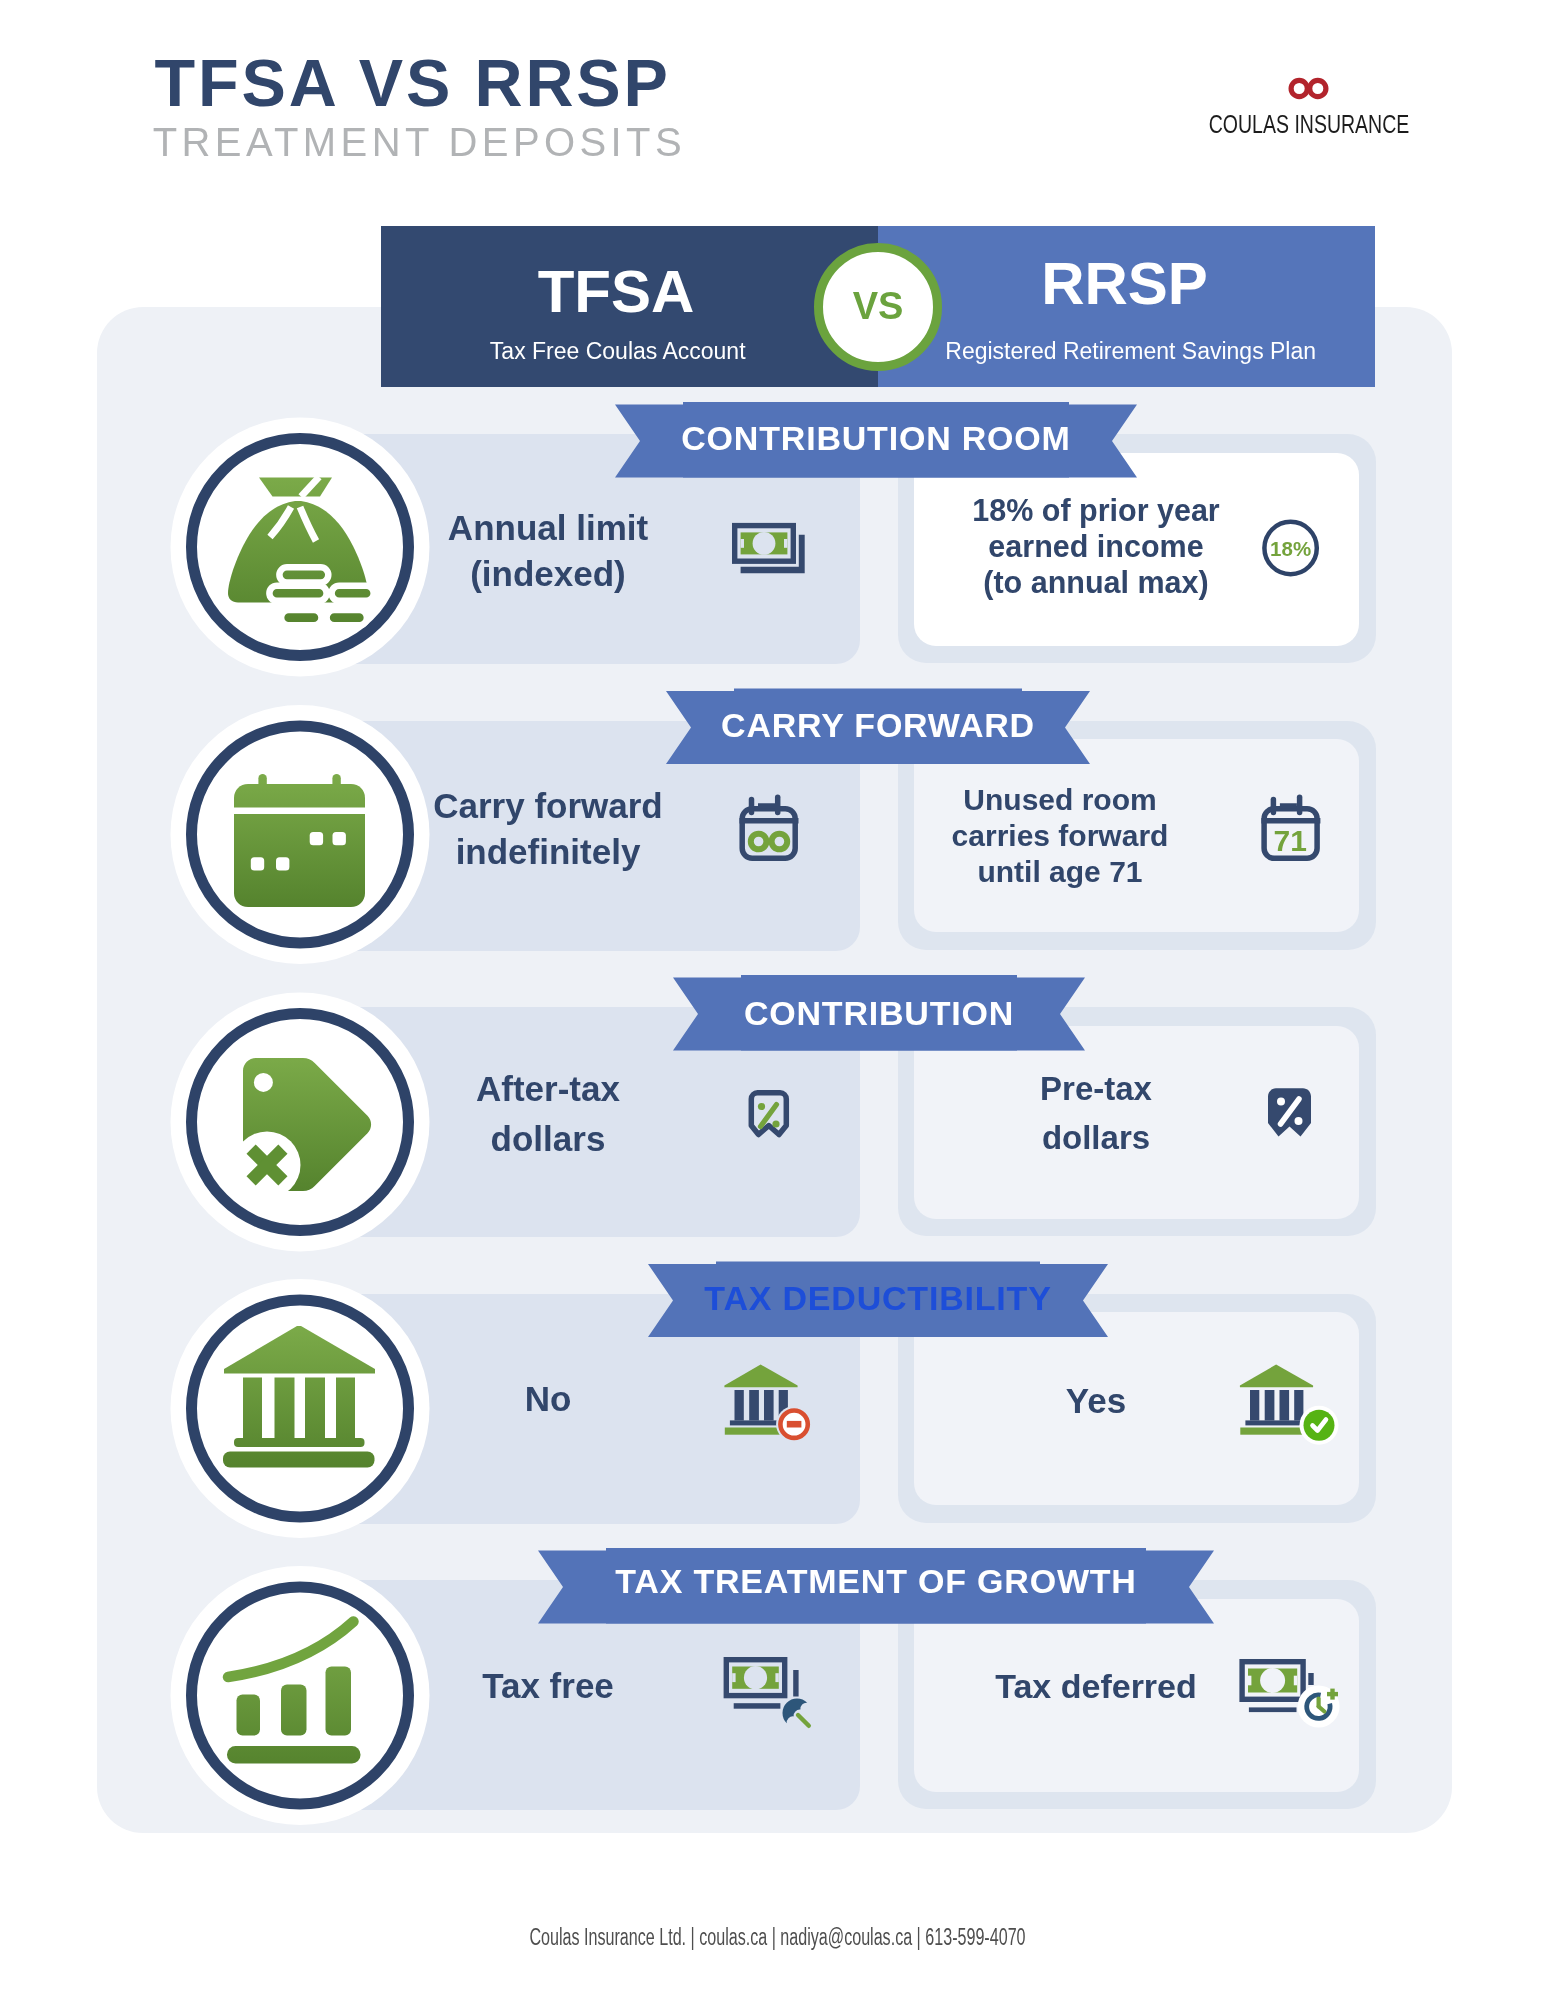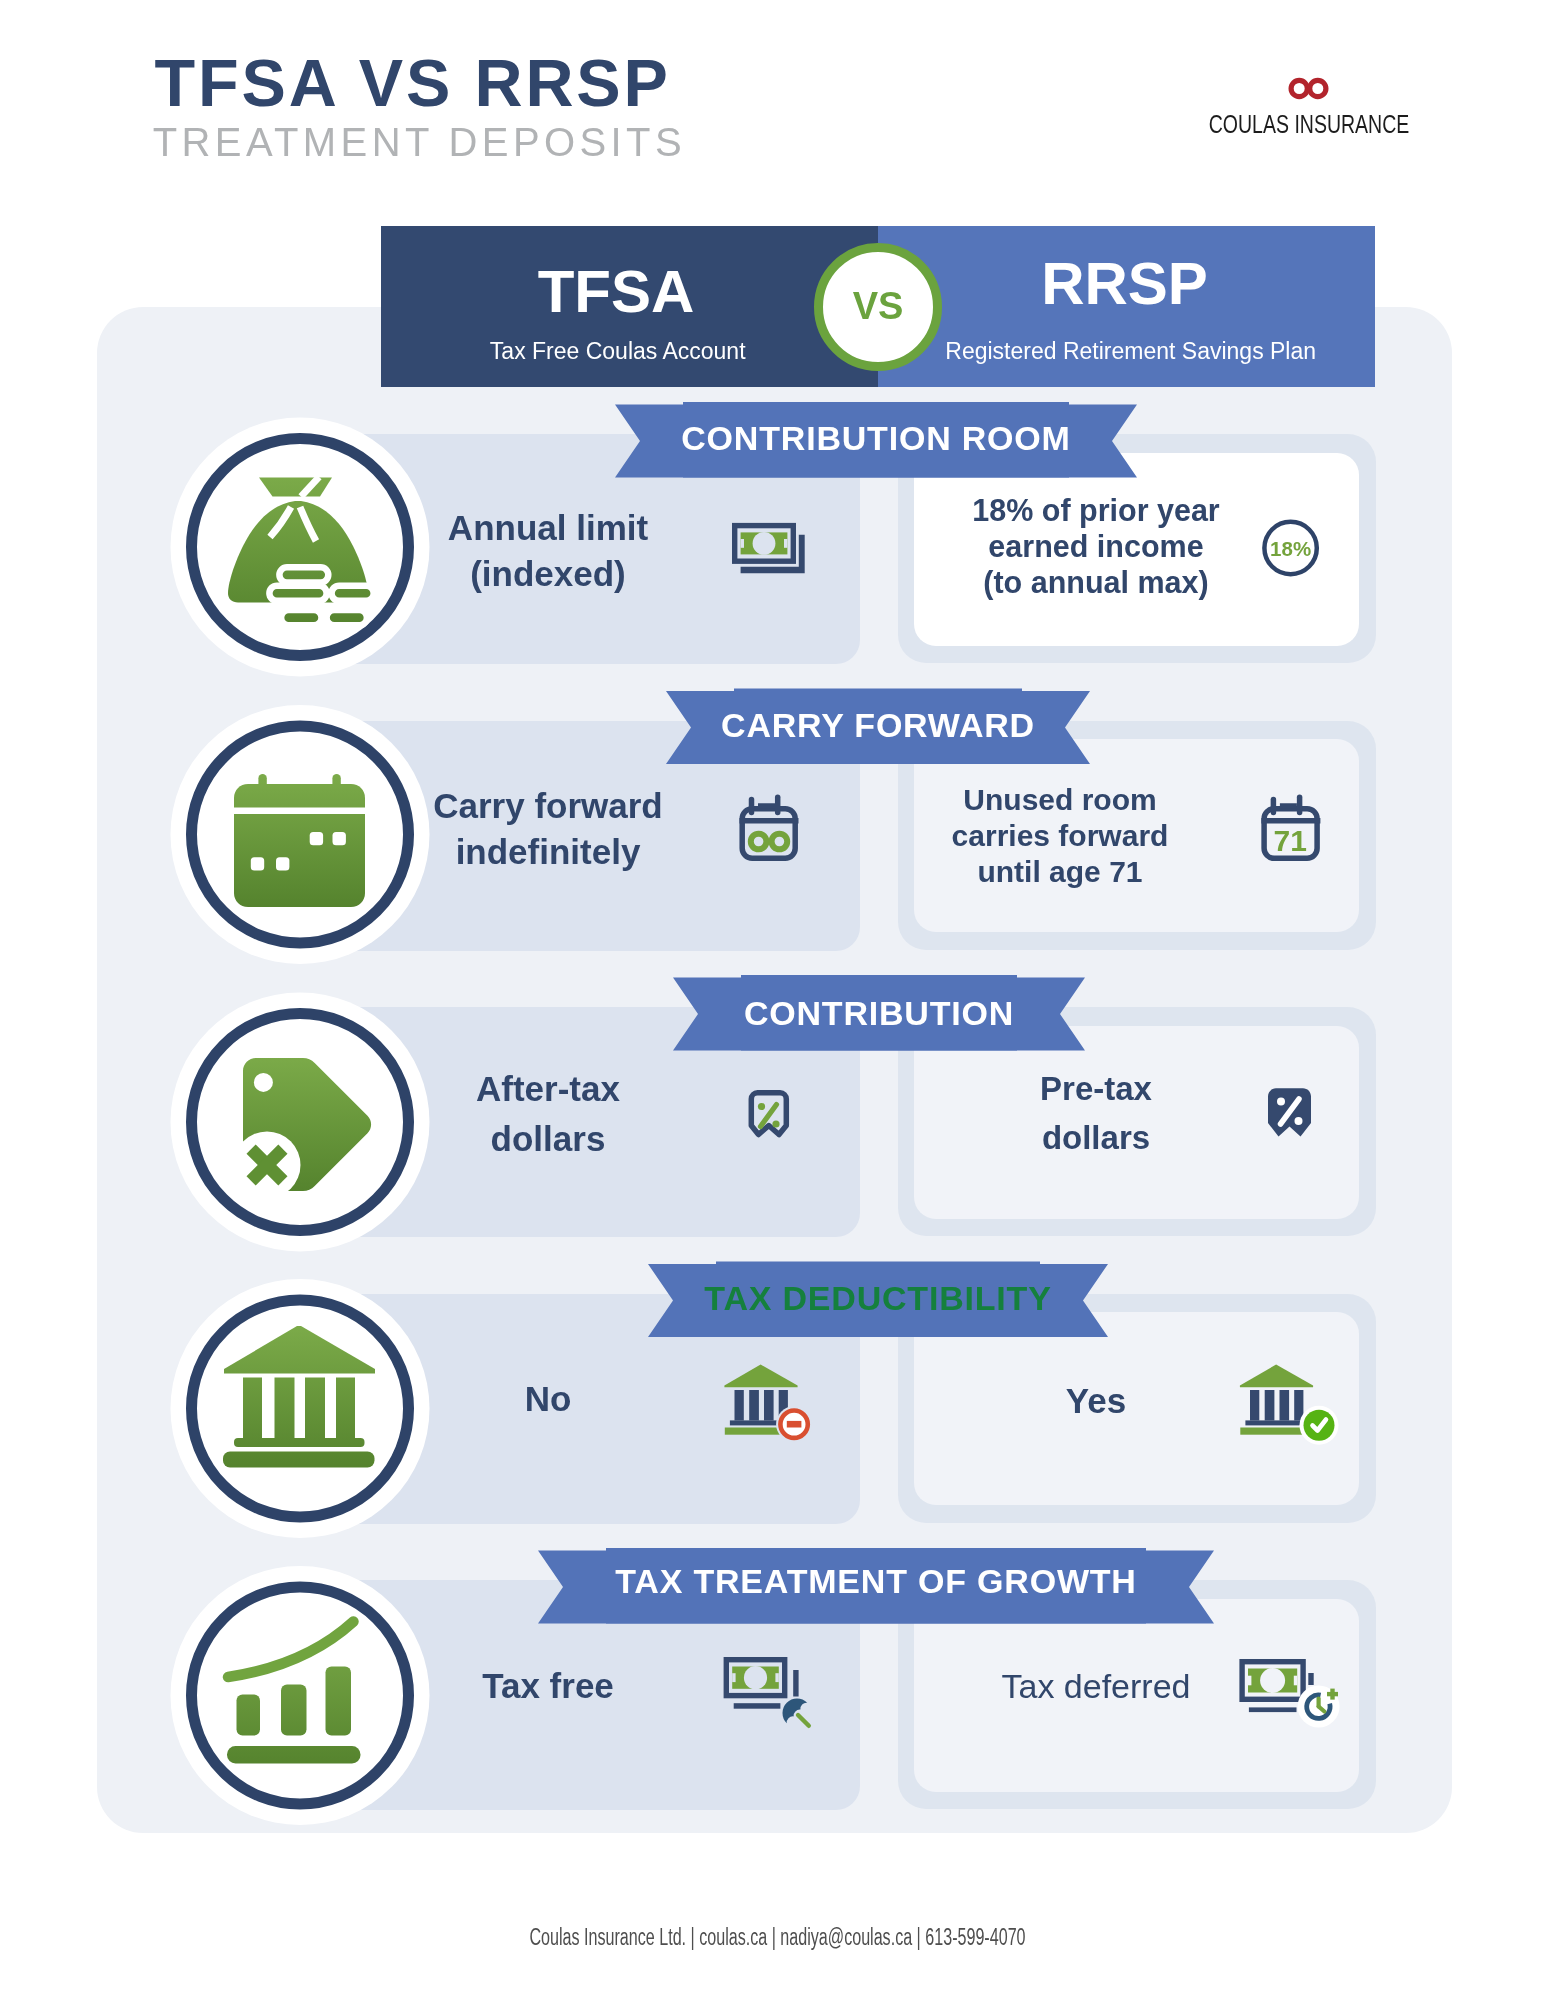--- a/index.html
+++ b/index.html
@@ -45,32 +45,32 @@
     <polygon points="673,977.5 1085,977.5 1060,1014.0 1085,1050.5 673,1050.5 698,1014.0" fill="#5373b8"></polygon>
     <rect x="741" y="975.0" width="276" height="75.5" fill="#5373b8"></rect>
     <polygon points="648,1264.0 1108,1264.0 1083,1300.5 1108,1337.0 648,1337.0 673,1300.5" fill="#5373b8"></polygon>
     <rect x="716" y="1261.5" width="324" height="75.5" fill="#5373b8"></rect>
     <polygon points="538,1550.5 1214,1550.5 1189,1587.0 1214,1623.5 538,1623.5 563,1587.0" fill="#5373b8"></polygon>
     <rect x="606" y="1548.0" width="540" height="75.5" fill="#5373b8"></rect>
   </svg>
 <div class="abs" style="left:526.0px;top:402.0px;width:700px;height:75.5px;display:flex;align-items:center;justify-content:center;padding-bottom:3px;box-sizing:border-box;font-size:34px;line-height:38px;font-weight:700;color:#ffffff;letter-spacing:0.8px;">CONTRIBUTION ROOM</div>
 <div class="abs" style="left:528.0px;top:688.5px;width:700px;height:75.5px;display:flex;align-items:center;justify-content:center;padding-bottom:3px;box-sizing:border-box;font-size:34px;line-height:38px;font-weight:700;color:#ffffff;letter-spacing:0.8px;">CARRY FORWARD</div>
 <div class="abs" style="left:529.0px;top:975.0px;width:700px;height:75.5px;display:flex;align-items:center;justify-content:center;padding-bottom:0;box-sizing:border-box;font-size:34px;line-height:38px;font-weight:700;color:#ffffff;letter-spacing:0.8px;">CONTRIBUTION</div>
-<div class="abs" style="left:528.0px;top:1261.5px;width:700px;height:75.5px;display:flex;align-items:center;justify-content:center;padding-bottom:3px;box-sizing:border-box;font-size:34px;line-height:38px;font-weight:700;color:#15803d;letter-spacing:0.8px;">TAX DEDUCTIBILITY</div>
+<div class="abs" style="left:528.0px;top:1261.5px;width:700px;height:75.5px;display:flex;align-items:center;justify-content:center;padding-bottom:3px;box-sizing:border-box;font-size:34px;line-height:38px;font-weight:700;color:#1d4ed8;letter-spacing:0.8px;">TAX DEDUCTIBILITY</div>
 <div class="abs" style="left:526.0px;top:1548.0px;width:700px;height:69px;display:flex;align-items:center;justify-content:center;padding-bottom:3px;box-sizing:border-box;font-size:34px;line-height:38px;font-weight:700;color:#ffffff;letter-spacing:0.8px;">TAX TREATMENT OF GROWTH</div>
 <div style="position:absolute;left:198.0px;top:505.3px;width:700px;text-align:center;font-size:35px;line-height:45.5px;font-weight:700;color:#31466b;">Annual limit<br>(indexed)</div>
 <div style="position:absolute;left:746.0px;top:493.4px;width:700px;text-align:center;font-size:30.5px;line-height:35.7px;font-weight:700;color:#31466b;">18% of prior year<br>earned income<br>(to annual max)</div>
 <div style="position:absolute;left:198.0px;top:783.3px;width:700px;text-align:center;font-size:35px;line-height:45.9px;font-weight:700;color:#31466b;">Carry forward<br>indefinitely</div>
 <div style="position:absolute;left:710px;top:782.0px;width:700px;text-align:center;font-size:30px;line-height:36.2px;font-weight:700;color:#31466b;">Unused room<br>carries forward<br>until age 71</div>
 <div style="position:absolute;left:198.0px;top:1064.3px;width:700px;text-align:center;font-size:35px;line-height:49.7px;font-weight:700;color:#31466b;">After-tax<br>dollars</div>
 <div style="position:absolute;left:746.0px;top:1063.7px;width:700px;text-align:center;font-size:33px;line-height:49.7px;font-weight:700;color:#31466b;">Pre-tax<br>dollars</div>
 <div style="position:absolute;left:198.0px;top:1375.9px;width:700px;text-align:center;font-size:35px;line-height:45px;font-weight:700;color:#31466b;">No</div>
 <div style="position:absolute;left:746.0px;top:1378.4px;width:700px;text-align:center;font-size:35px;line-height:45px;font-weight:700;color:#31466b;">Yes</div>
 <div style="position:absolute;left:198.0px;top:1662.9px;width:700px;text-align:center;font-size:35px;line-height:45px;font-weight:700;color:#31466b;">Tax free</div>
-<div style="position:absolute;left:746.0px;top:1663.7px;width:700px;text-align:center;font-size:34px;line-height:45px;font-weight:400;color:#31466b;">Tax deferred</div>
+<div style="position:absolute;left:746.0px;top:1663.7px;width:700px;text-align:center;font-size:34px;line-height:45px;font-weight:700;color:#31466b;">Tax deferred</div>
 <div class="abs" style="left:404.5px;top:1925.5px;width:745px;text-align:center;font-size:23px;line-height:23px;color:#4e4e4e;transform:scaleX(0.700);">Coulas Insurance Ltd. | coulas.ca | nadiya@coulas.ca | 613-599-4070</div>
 <svg class="abs" style="left:0;top:0;" width="1545" height="2000" viewBox="0 0 1545 2000">
     <defs>
       <linearGradient id="g0" gradientUnits="userSpaceOnUse" x1="0" y1="470" x2="0" y2="630">
         <stop offset="0" stop-color="#7dac4a"></stop>
         <stop offset="1" stop-color="#54822d"></stop>
       </linearGradient>
       <linearGradient id="g1" gradientUnits="userSpaceOnUse" x1="0" y1="770" x2="0" y2="910">
         <stop offset="0" stop-color="#7dac4a"></stop>
         <stop offset="1" stop-color="#54822d"></stop>

